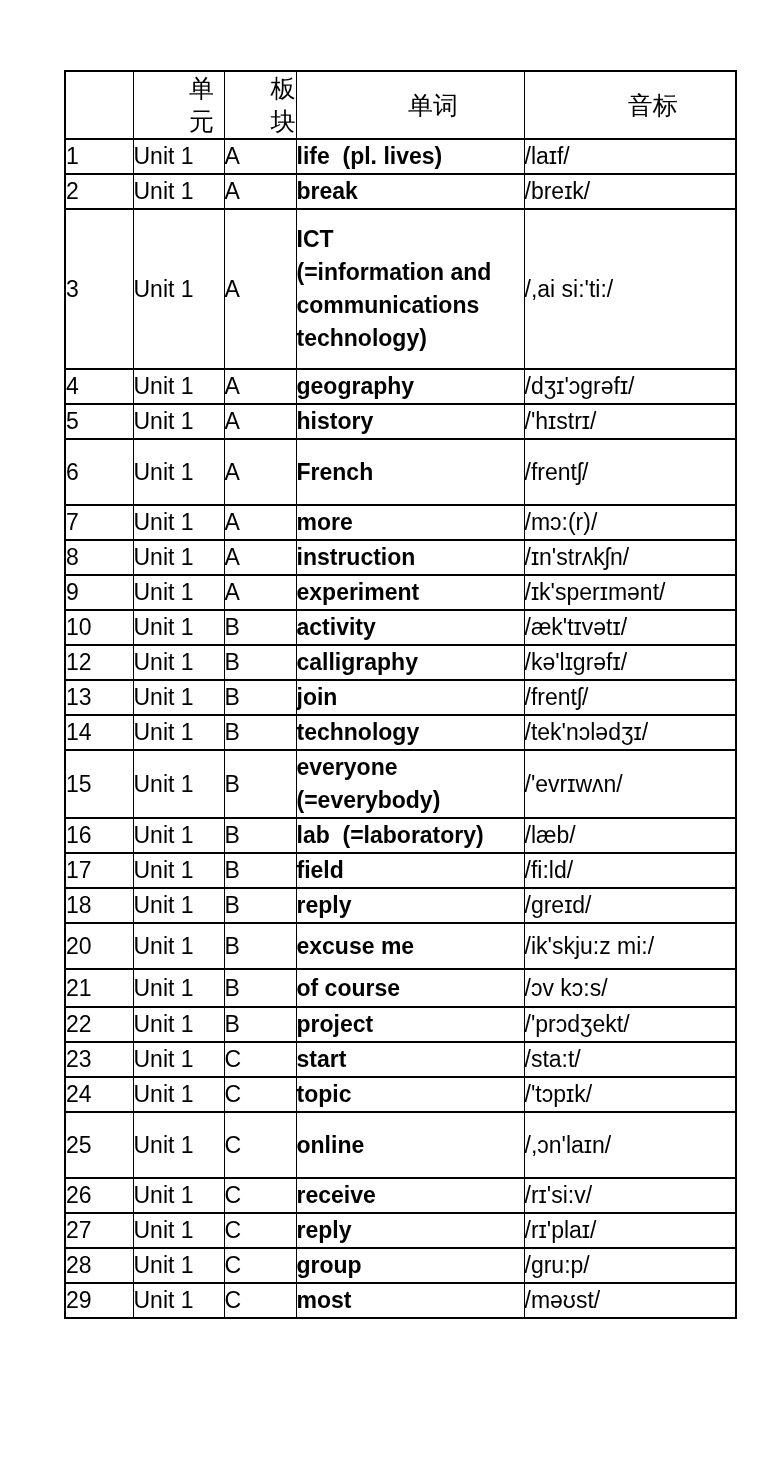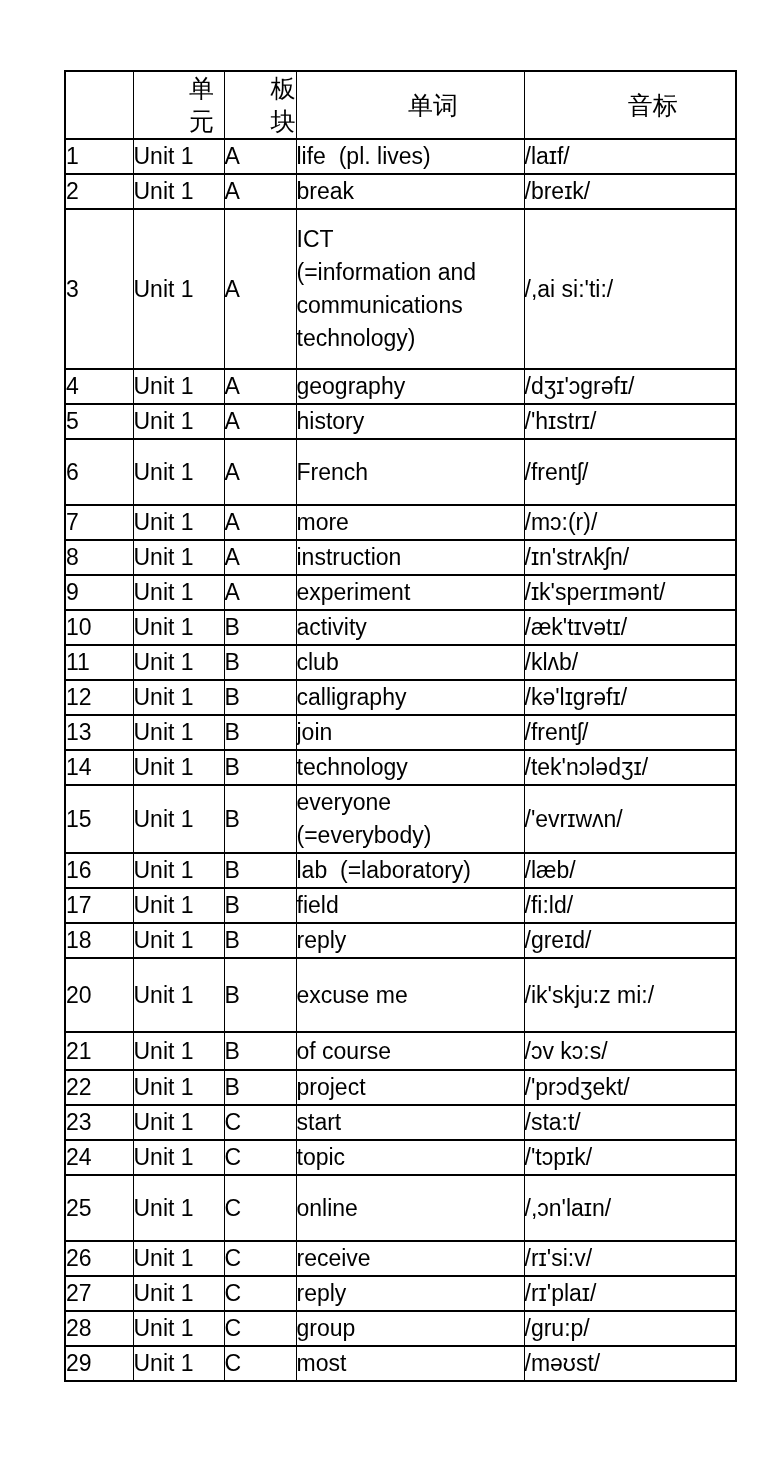--- a/index.html
+++ b/index.html
@@ -47,21 +47,21 @@
     padding-left: 46px;
   }
   table.vocab td {
     font-size: 23px;
     line-height: 33px;
     text-align: left;
   }
   td.c-num  { padding-left: 3px; }
   td.c-unit { padding-left: 8px; }
   td.c-sec  { padding-left: 4px; }
-  td.c-word { padding-left: 6px; white-space: pre-wrap; }
+  td.c-word { padding-left: 6px; white-space: pre-wrap; font-weight: bold; }
   td.c-ipa  { padding-left: 4px; white-space: pre-wrap; }
 </style>
 </head>
 <body>
 
 <div class="page">
   <table class="vocab">
     <colgroup>
       <col class="w-num">
         <col class="w-unit">
@@ -146,27 +146,20 @@
       <td class="c-ipa">/ɪk'sperɪmənt/</td>
     </tr>
         <tr style="height: 34px;">
       <td class="c-num">10</td>
       <td class="c-unit">Unit 1</td>
       <td class="c-sec">B</td>
       <td class="c-word">activity</td>
       <td class="c-ipa">/æk'tɪvətɪ/</td>
     </tr>
         <tr style="height: 34px;">
-      <td class="c-num">11</td>
-      <td class="c-unit">Unit 1</td>
-      <td class="c-sec">B</td>
-      <td class="c-word">club</td>
-      <td class="c-ipa">/klʌb/</td>
-    </tr>
-        <tr style="height: 34px;">
       <td class="c-num">12</td>
       <td class="c-unit">Unit 1</td>
       <td class="c-sec">B</td>
       <td class="c-word">calligraphy</td>
       <td class="c-ipa">/kə'lɪgrəfɪ/</td>
     </tr>
         <tr style="height: 34px; margin-top: 35px;">
       <td class="c-num">13</td>
       <td class="c-unit">Unit 1</td>
       <td class="c-sec">B</td>
@@ -202,21 +195,21 @@
       <td class="c-word">field</td>
       <td class="c-ipa">/fi:ld/</td>
     </tr>
         <tr style="height: 34px;">
       <td class="c-num">18</td>
       <td class="c-unit">Unit 1</td>
       <td class="c-sec">B</td>
       <td class="c-word">reply</td>
       <td class="c-ipa">/greɪd/</td>
     </tr>
-        <tr style="height: 74px;">
+        <tr style="height: 46px;">
       <td class="c-num">20</td>
       <td class="c-unit">Unit 1</td>
       <td class="c-sec">B</td>
       <td class="c-word">excuse me</td>
       <td class="c-ipa">/ik'skju:z mi:/</td>
     </tr>
         <tr style="height: 38px;">
       <td class="c-num">21</td>
       <td class="c-unit">Unit 1</td>
       <td class="c-sec">B</td>

